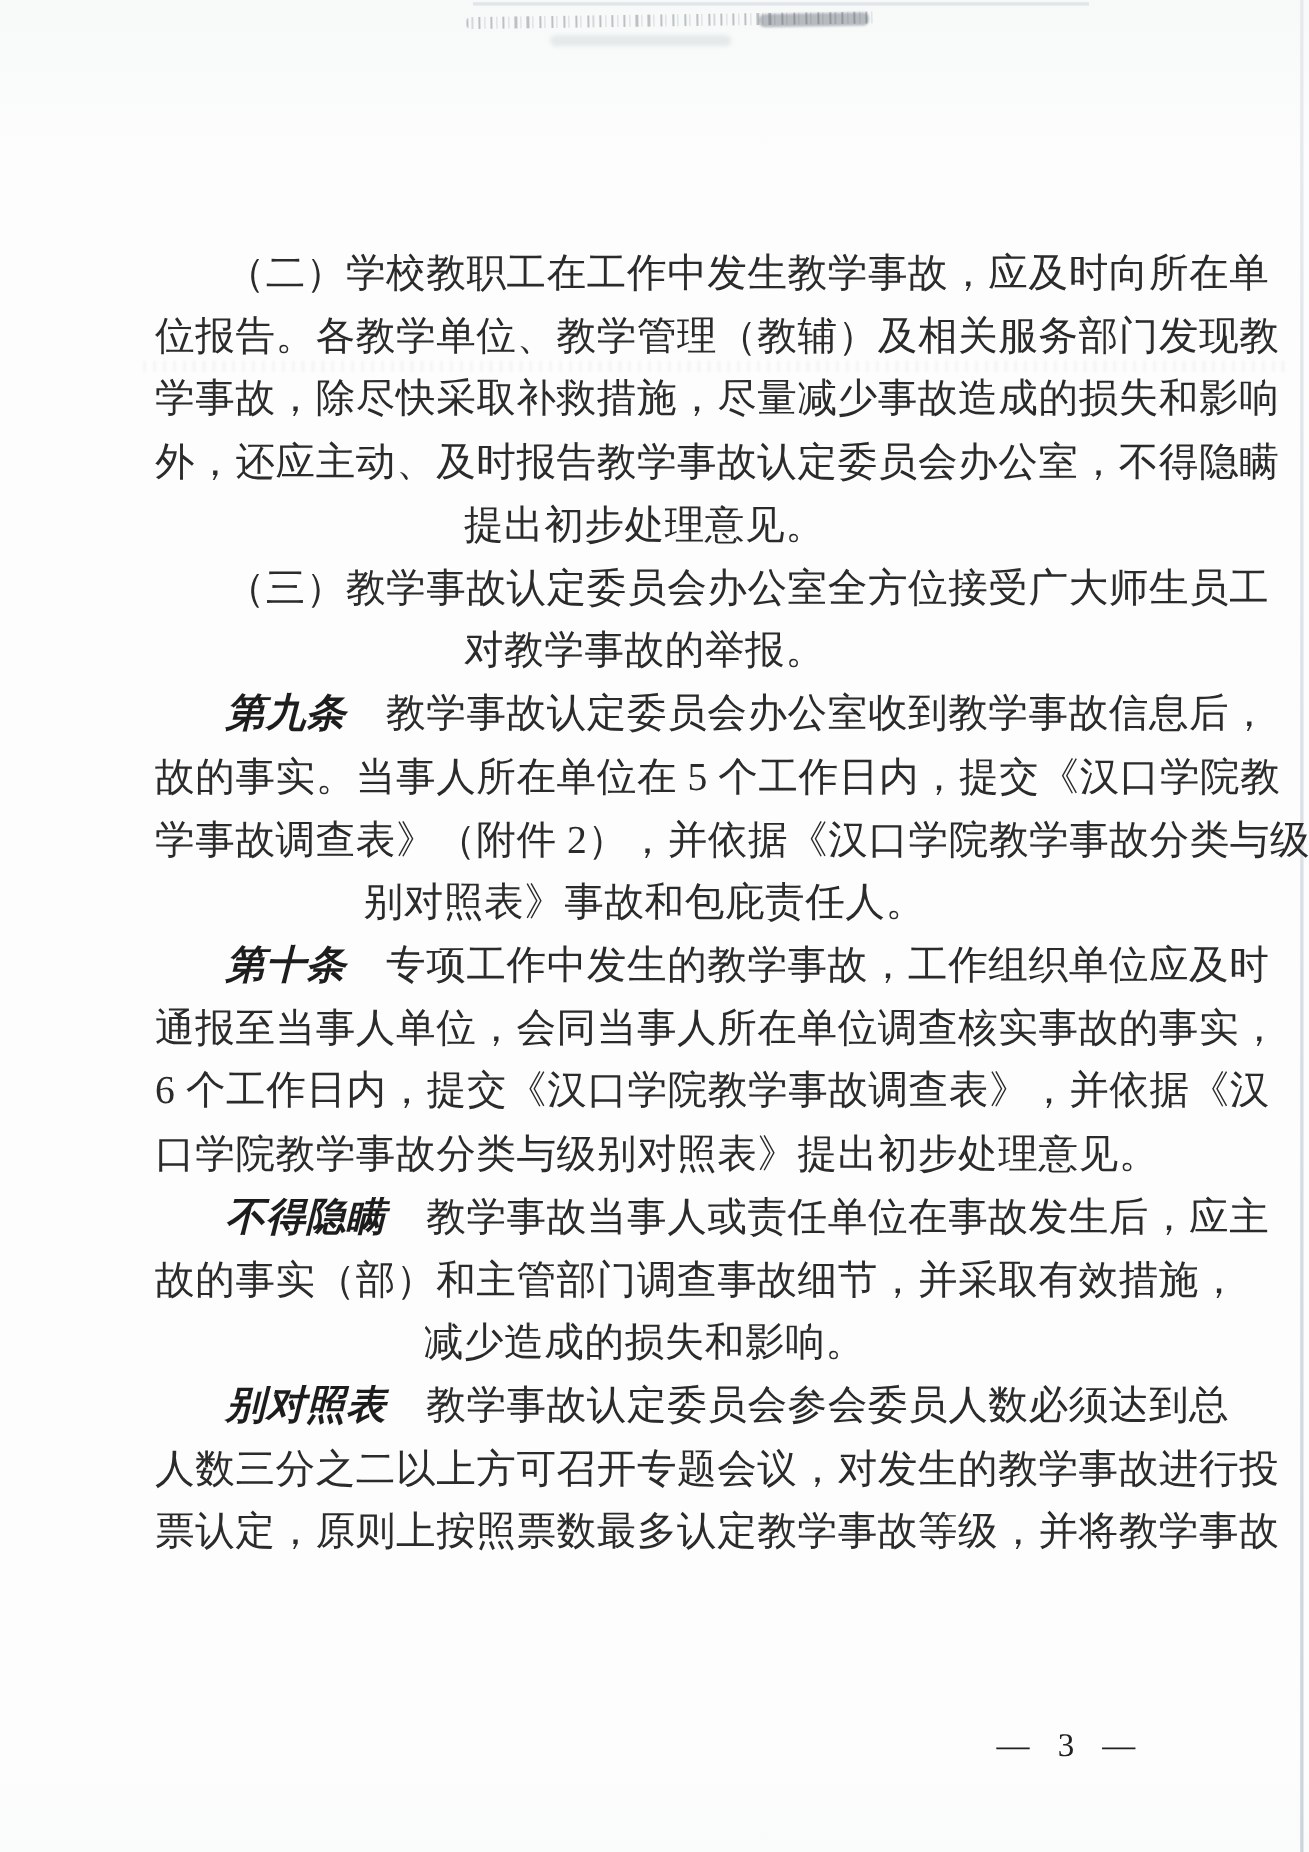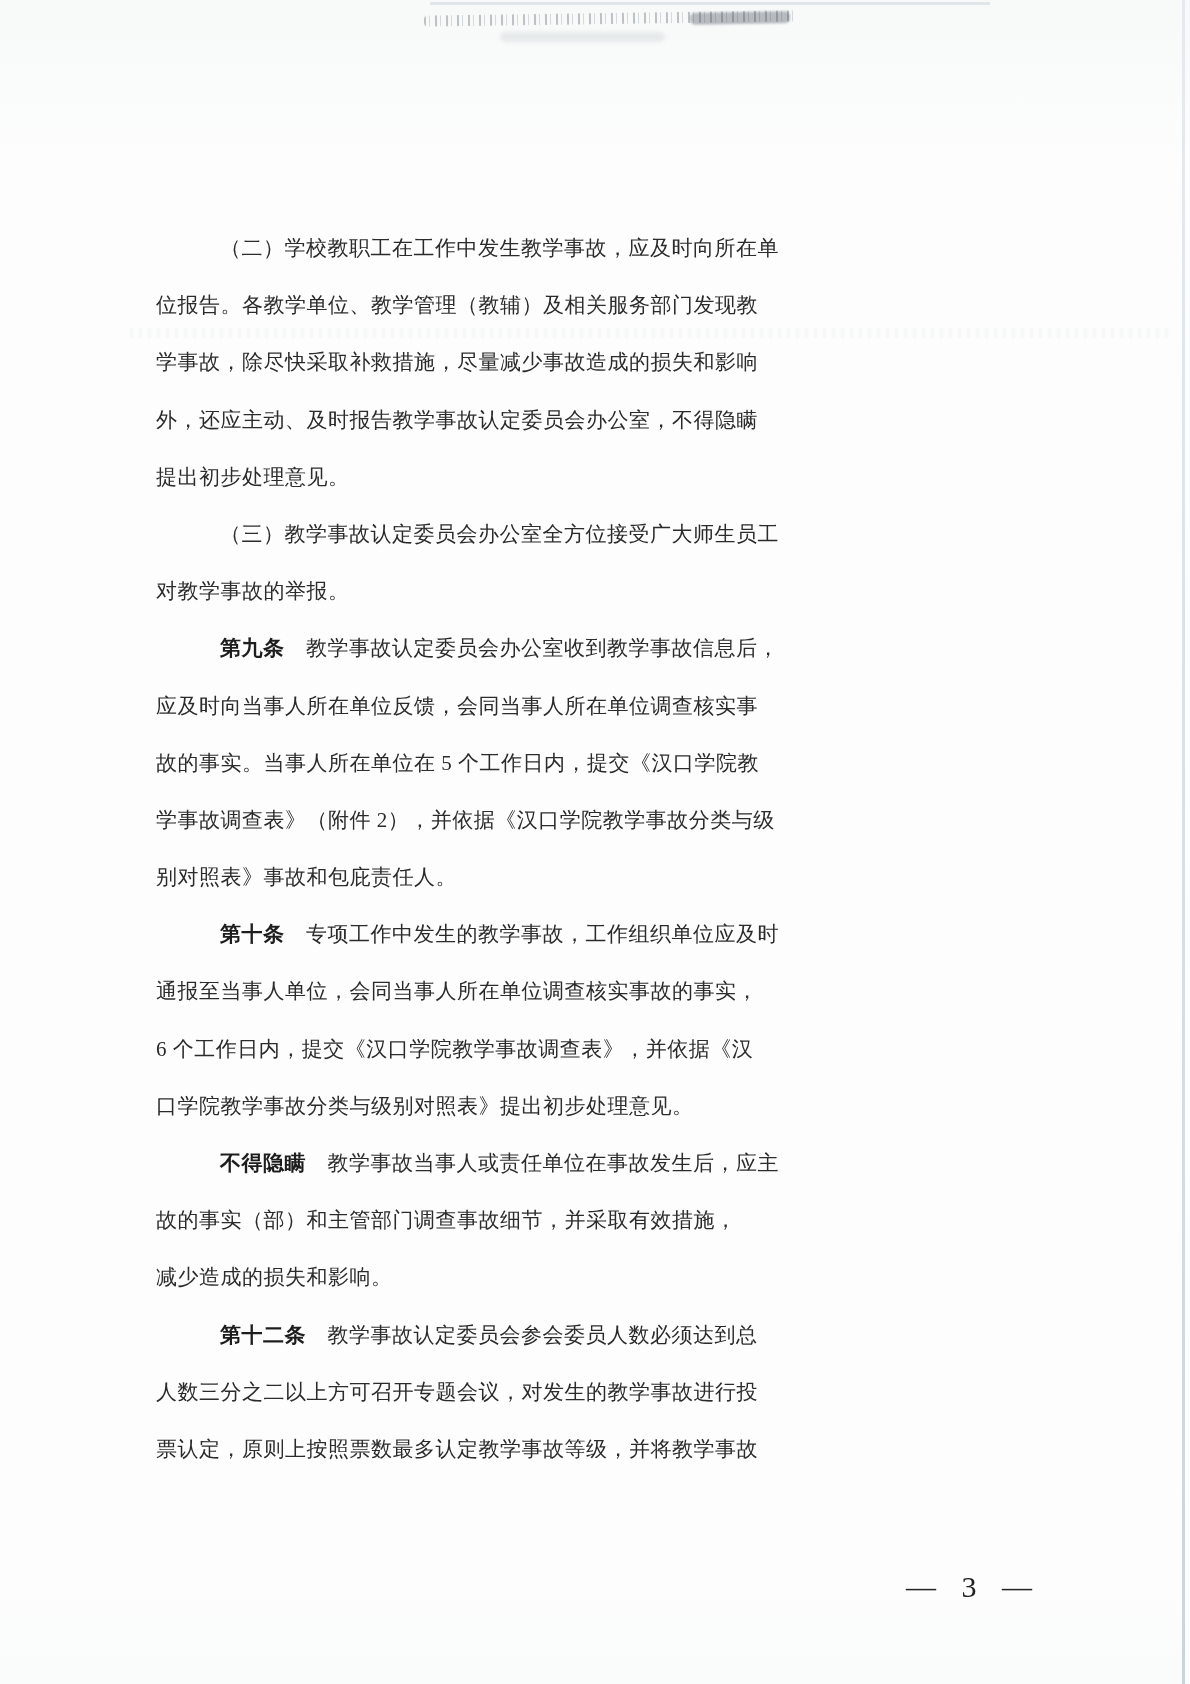--- a/index.html
+++ b/index.html
@@ -24,38 +24,40 @@
     content: "";
     position: absolute;
     inset: 0;
     background:
       linear-gradient(180deg, rgba(226,233,238,0.18) 0%, rgba(255,255,255,0) 9%),
       linear-gradient(0deg, rgba(232,238,242,0.10) 0%, rgba(255,255,255,0) 6%);
     pointer-events: none;
   }
   .text-block {
     position: absolute;
-    left: 156px;
+    left: 141px;
     top: 220px;
     width: 890px;
-    font-size: 21px;
+    font-size: 36px;
     line-height: 57.2px;
     letter-spacing: 0.5px;
     color: #2b2b2b;
+    text-align: center;
   }
   .line {
     height: 57.2px;
     white-space: nowrap;
   }
   .line.indent {
     text-indent: 64px;
   }
   .bold {
     font-weight: 700;
     color: #1d1d1d;
+    font-style: italic;
   }
   .page-number {
     position: absolute;
     left: 906px;
     top: 1570px;
     font-size: 30px;
     letter-spacing: 2px;
     word-spacing: 14px;
     color: #222222;
     white-space: nowrap;
@@ -142,31 +144,30 @@
 
   <div class="text-block" style="color: rgb(43, 43, 43);">
       <div class="line indent"><span>（二）学校教职工在工作中发生教学事故，应及时向所在单</span></div>
       <div class="line"><span>位报告。各教学单位、教学管理（教辅）及相关服务部门发现教</span></div>
       <div class="line"><span>学事故，除尽快采取补救措施，尽量减少事故造成的损失和影响</span></div>
       <div class="line"><span>外，还应主动、及时报告教学事故认定委员会办公室，不得隐瞒</span></div>
       <div class="line"><span>提出初步处理意见。</span></div>
       <div class="line indent"><span>（三）教学事故认定委员会办公室全方位接受广大师生员工</span></div>
       <div class="line"><span>对教学事故的举报。</span></div>
       <div class="line indent"><span class="bold">第九条</span><span>　教学事故认定委员会办公室收到教学事故信息后，</span></div>
-      <div class="line"><span>应及时向当事人所在单位反馈，会同当事人所在单位调查核实事</span></div>
       <div class="line"><span>故的事实。当事人所在单位在 5 个工作日内，提交《汉口学院教</span></div>
       <div class="line"><span>学事故调查表》（附件 2），并依据《汉口学院教学事故分类与级</span></div>
       <div class="line"><span>别对照表》事故和包庇责任人。</span></div>
       <div class="line indent"><span class="bold">第十条</span><span>　专项工作中发生的教学事故，工作组织单位应及时</span></div>
       <div class="line"><span>通报至当事人单位，会同当事人所在单位调查核实事故的事实，</span></div>
       <div class="line"><span>6 个工作日内，提交《汉口学院教学事故调查表》，并依据《汉</span></div>
       <div class="line"><span>口学院教学事故分类与级别对照表》提出初步处理意见。</span></div>
       <div class="line indent"><span class="bold">不得隐瞒</span><span>　教学事故当事人或责任单位在事故发生后，应主</span></div>
       <div class="line"><span>故的事实（部）和主管部门调查事故细节，并采取有效措施，</span></div>
       <div class="line"><span>减少造成的损失和影响。</span></div>
-      <div class="line indent"><span class="bold">第十二条</span><span>　教学事故认定委员会参会委员人数必须达到总</span></div>
+      <div class="line indent"><span class="bold">别对照表</span><span>　教学事故认定委员会参会委员人数必须达到总</span></div>
       <div class="line"><span>人数三分之二以上方可召开专题会议，对发生的教学事故进行投</span></div>
       <div class="line"><span>票认定，原则上按照票数最多认定教学事故等级，并将教学事故</span></div>
     </div>
 
   <div class="page-number">— 3 —</div>
 
 </div>
 
 </body></html>

